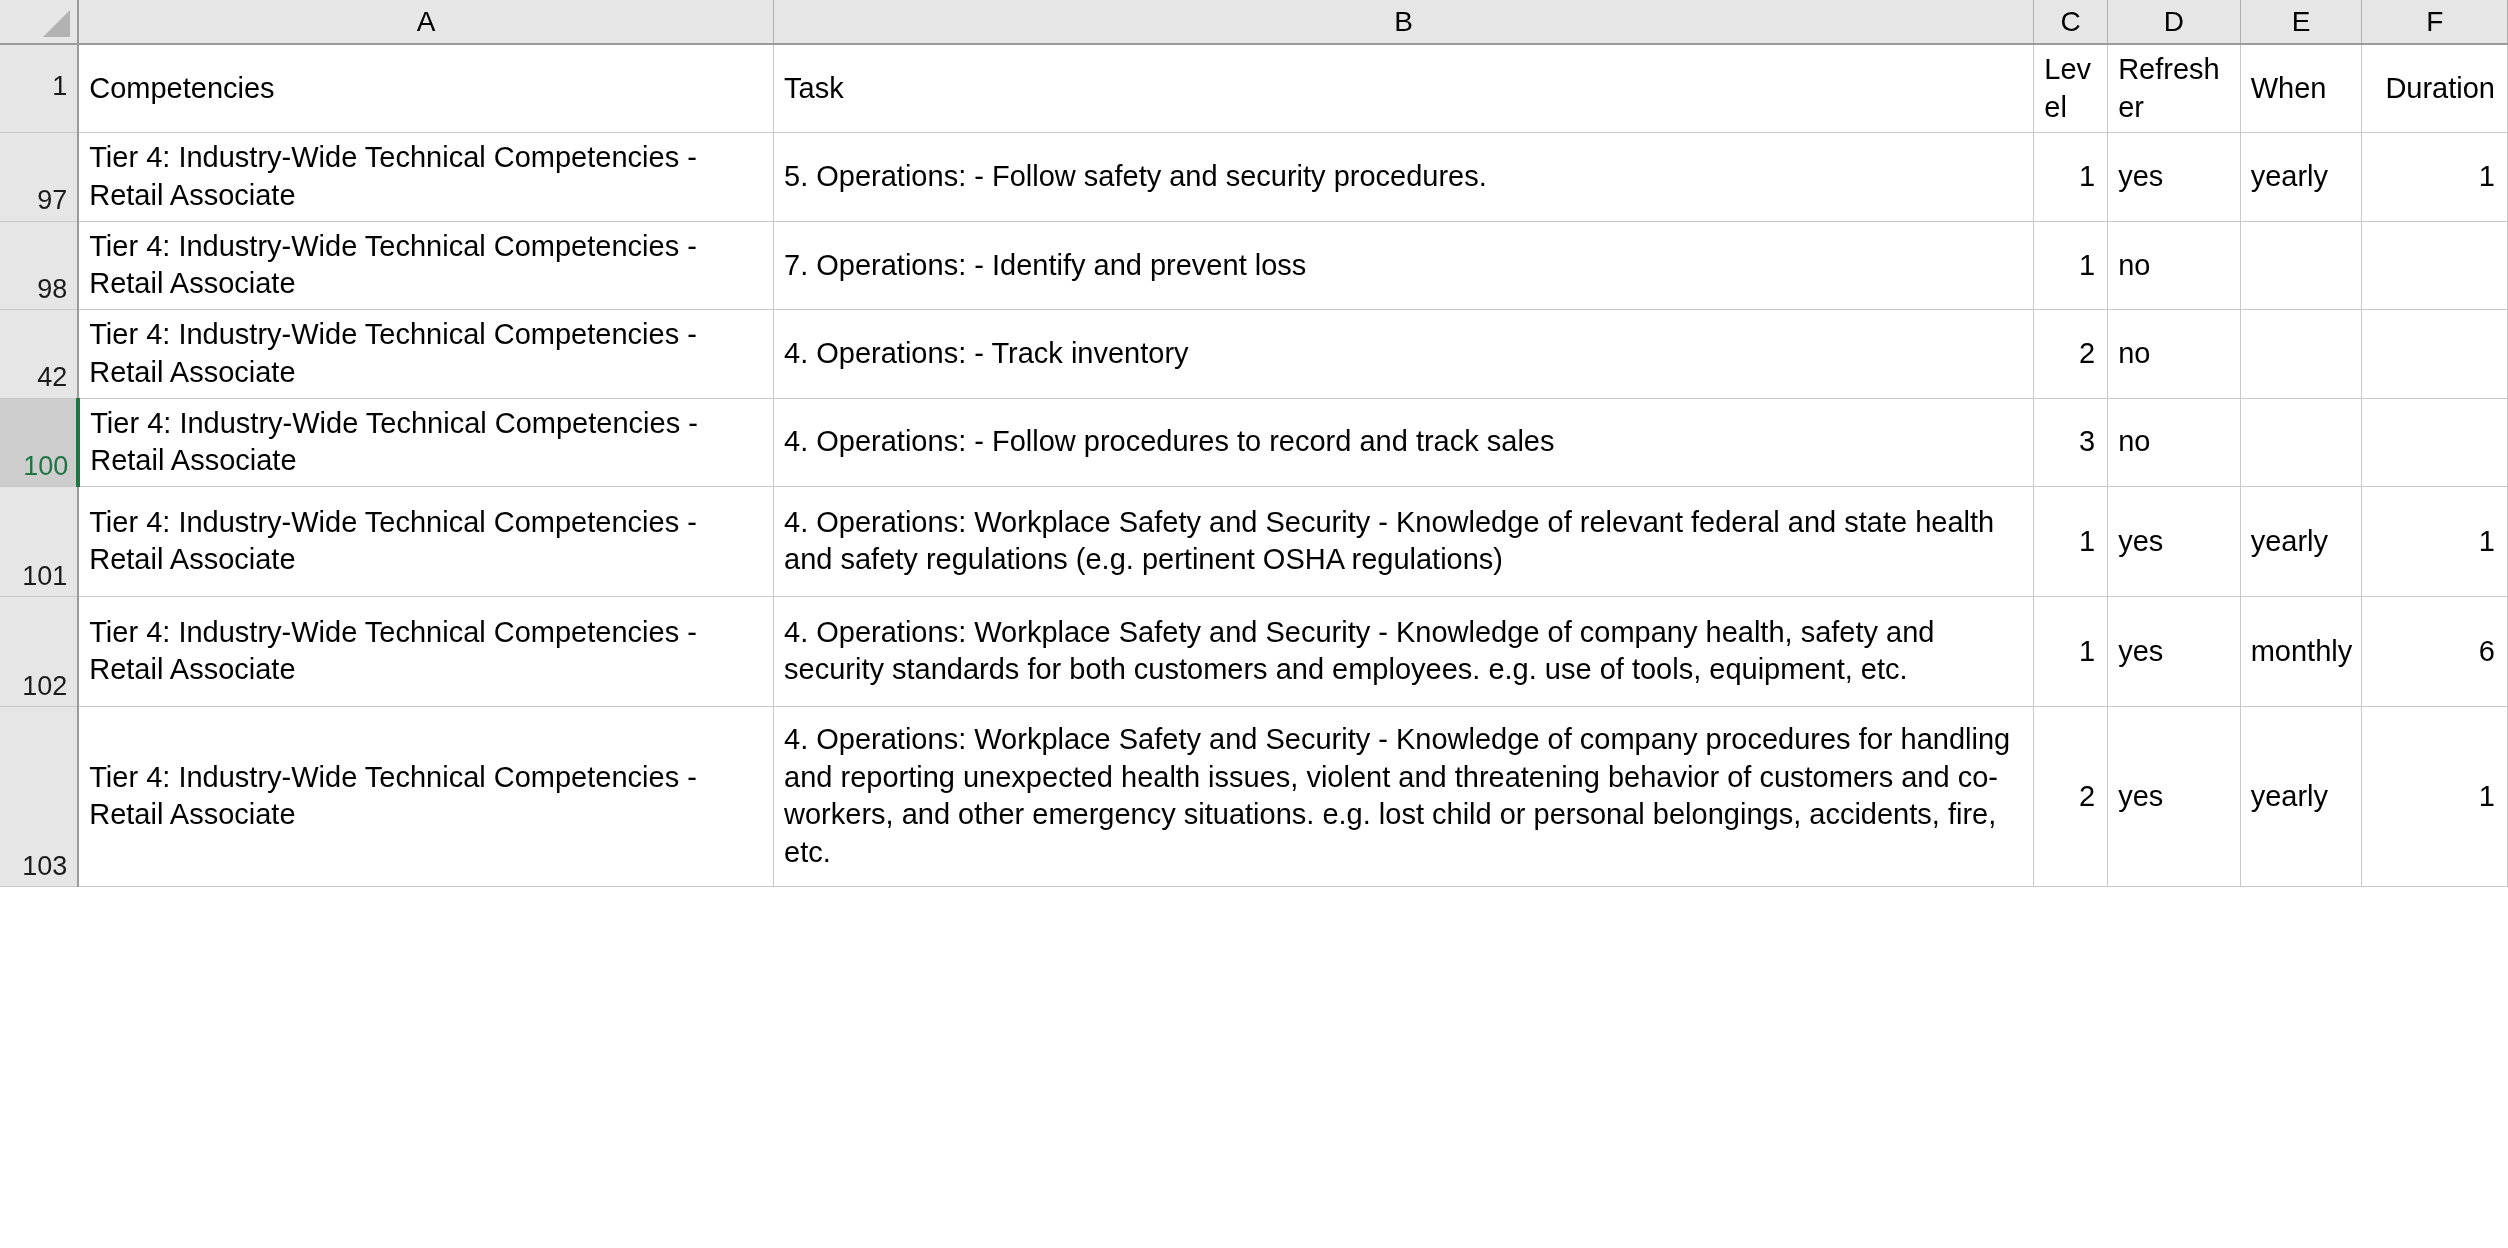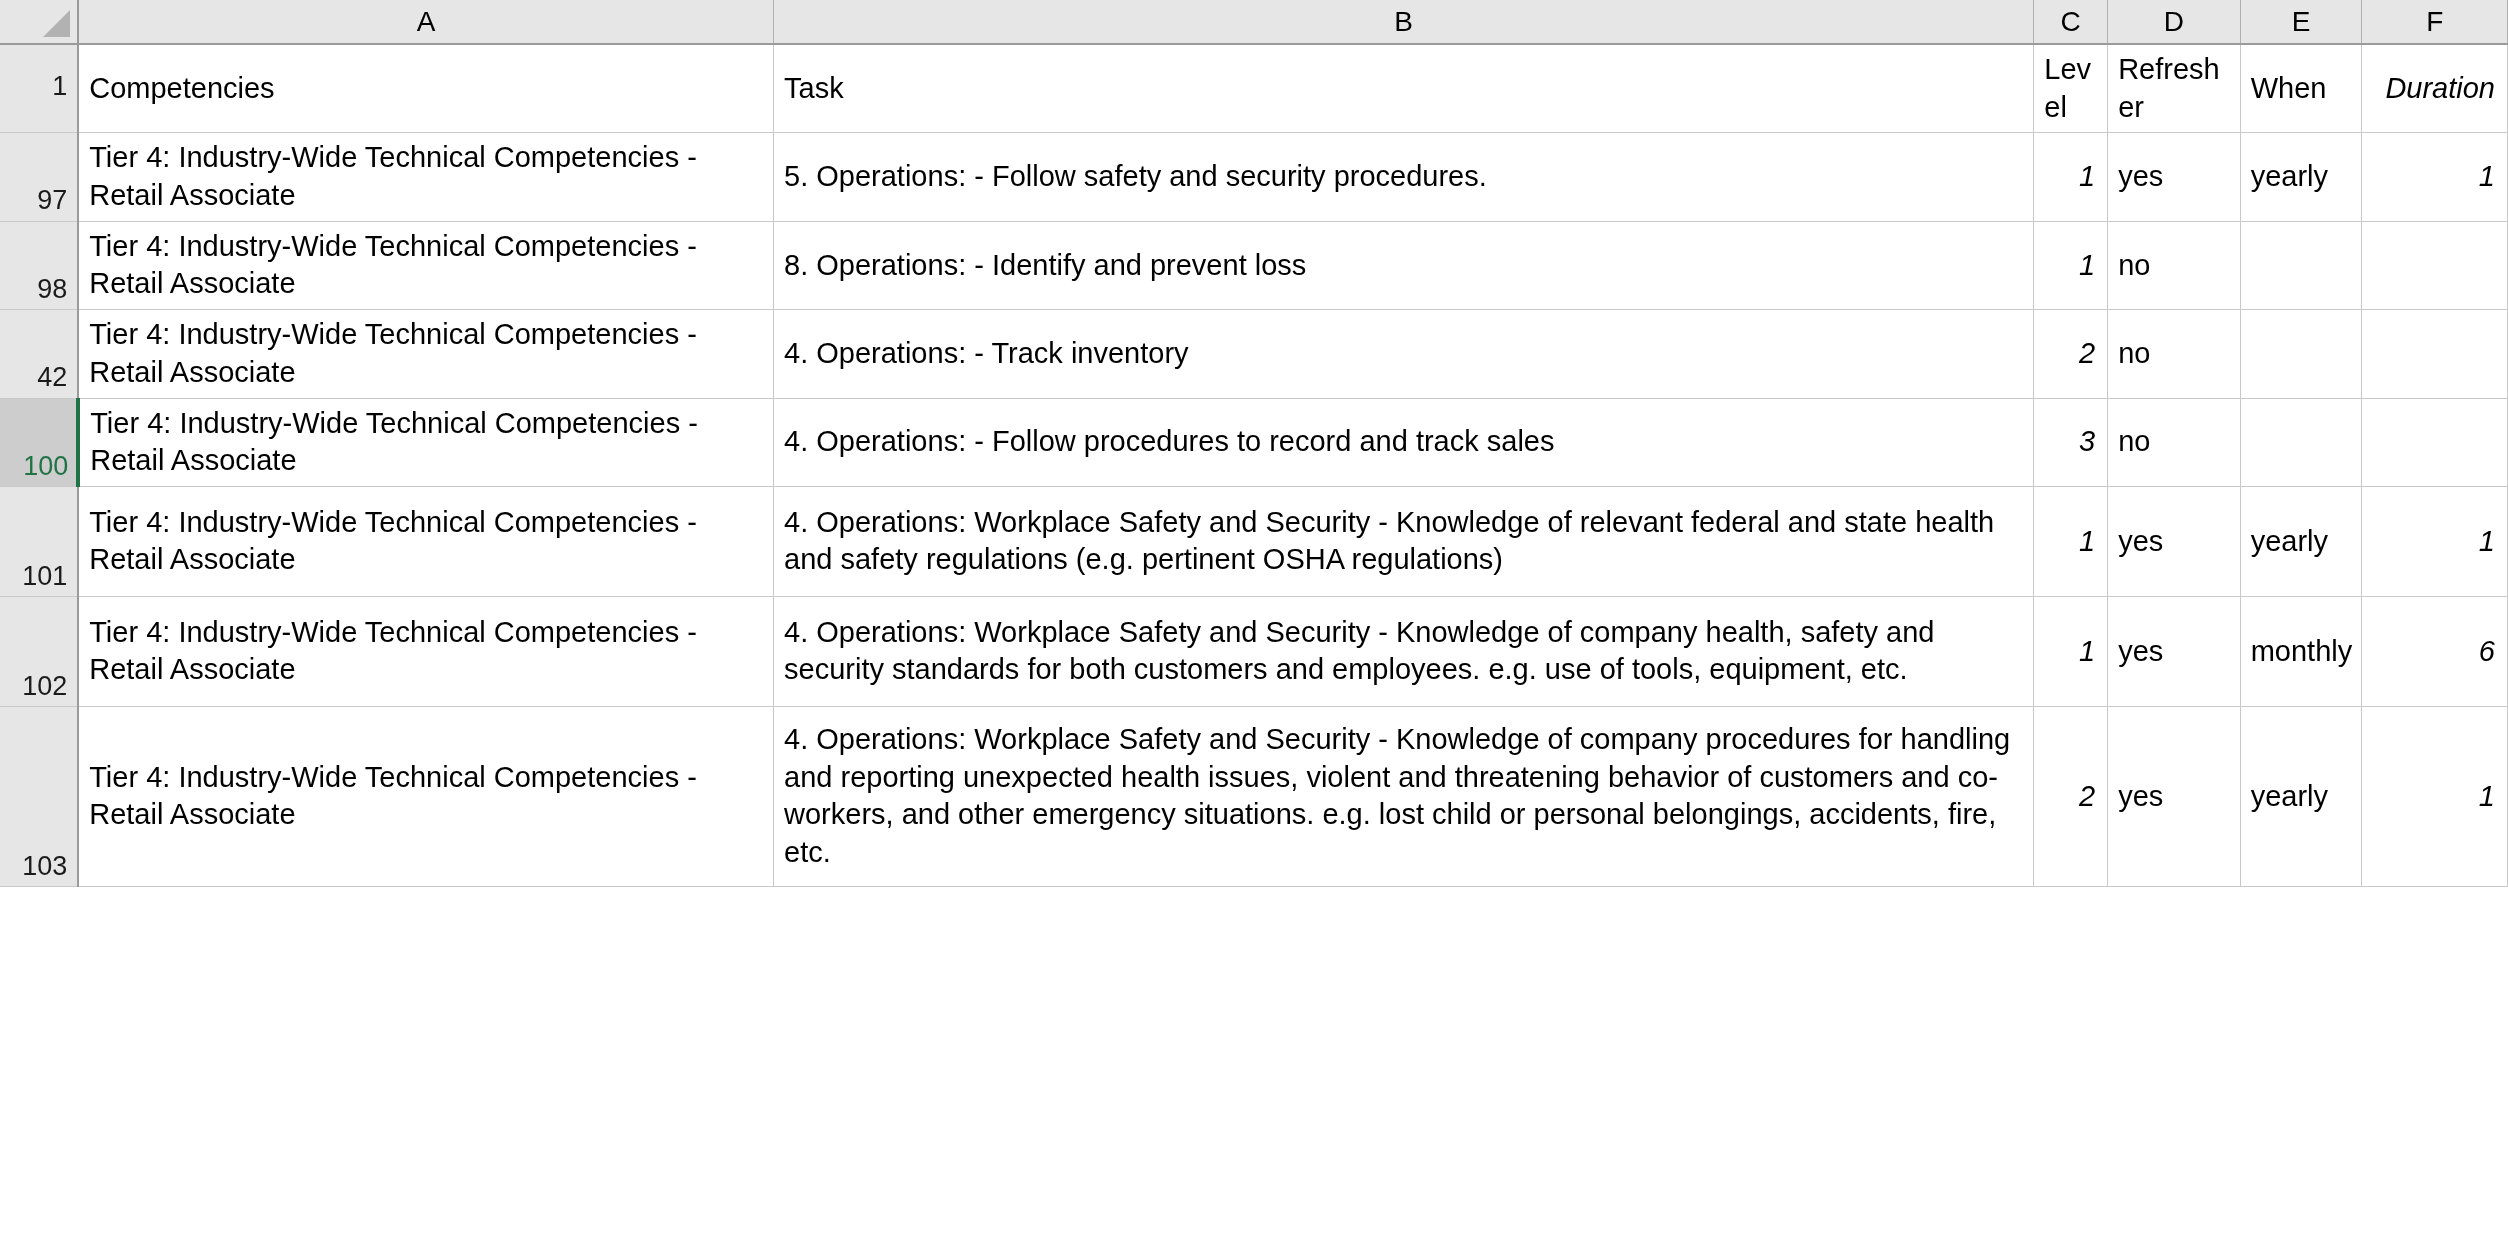--- a/index.html
+++ b/index.html
@@ -93,21 +93,21 @@
     border-right: 1px solid #c9c9c9;
     border-bottom: 1px solid #c9c9c9;
     vertical-align: middle;
     font-size: 29px;
     color: #000000;
     line-height: 1.30;
     padding: 6px 9px 6px 10px;
     overflow: hidden;
     word-wrap: break-word;
   }
-  td.cell.num { text-align: right; padding-right: 12px; font-style: italic; }
+  td.cell.num { text-align: right; padding-right: 12px; }
   td.cell.txt { text-align: left; }
 
   
   tr.datarow-1 { height: 52px; }
   tr.datarow-1 td.cell { vertical-align: middle; }
 
   
   tr.h-97  { height: 74px; }
   tr.h-98  { height: 74px; }
   tr.h-99  { height: 74px; }
@@ -160,21 +160,21 @@
           <td class="cell txt">Tier 4:  Industry-Wide Technical Competencies - Retail Associate</td>
           <td class="cell txt">5. Operations: - Follow safety and security procedures.</td>
           <td class="cell num">1</td>
           <td class="cell txt">yes</td>
           <td class="cell txt">yearly</td>
           <td class="cell num">1</td>
         </tr>
         <tr class="h-98">
           <td class="rowhdr">98</td>
           <td class="cell txt">Tier 4:  Industry-Wide Technical Competencies - Retail Associate</td>
-          <td class="cell txt">8. Operations: - Identify and prevent loss</td>
+          <td class="cell txt">7. Operations: - Identify and prevent loss</td>
           <td class="cell num">1</td>
           <td class="cell txt">no</td>
           <td class="cell txt"></td>
           <td class="cell num"></td>
         </tr>
         <tr class="h-99">
           <td class="rowhdr">42</td>
           <td class="cell txt">Tier 4:  Industry-Wide Technical Competencies - Retail Associate</td>
           <td class="cell txt">4. Operations: - Track inventory</td>
           <td class="cell num">2</td>

